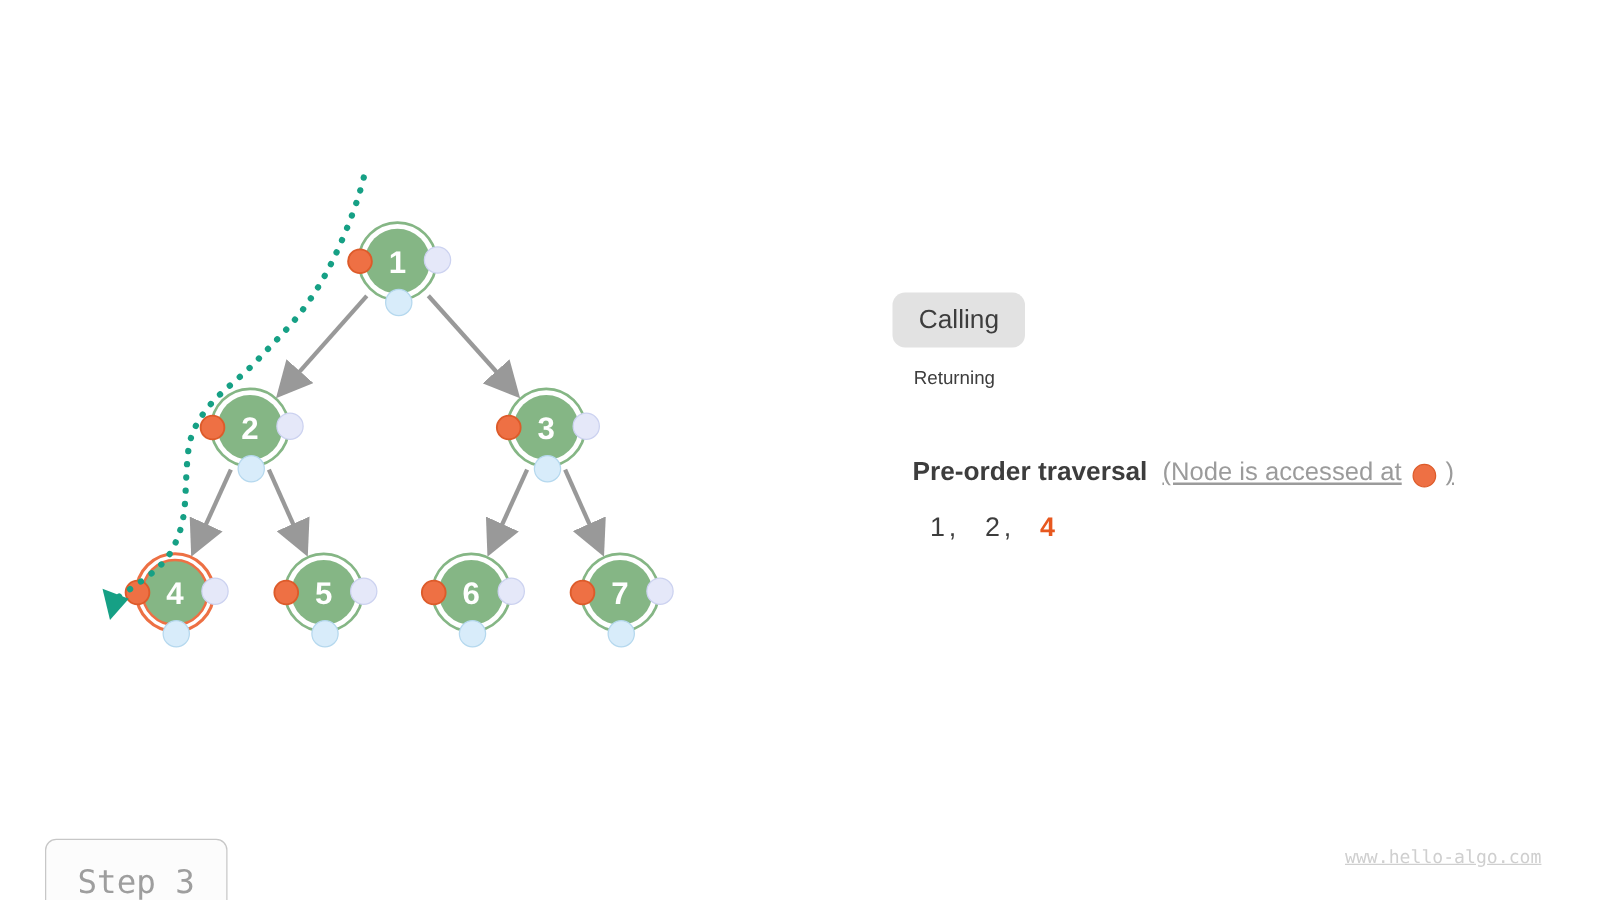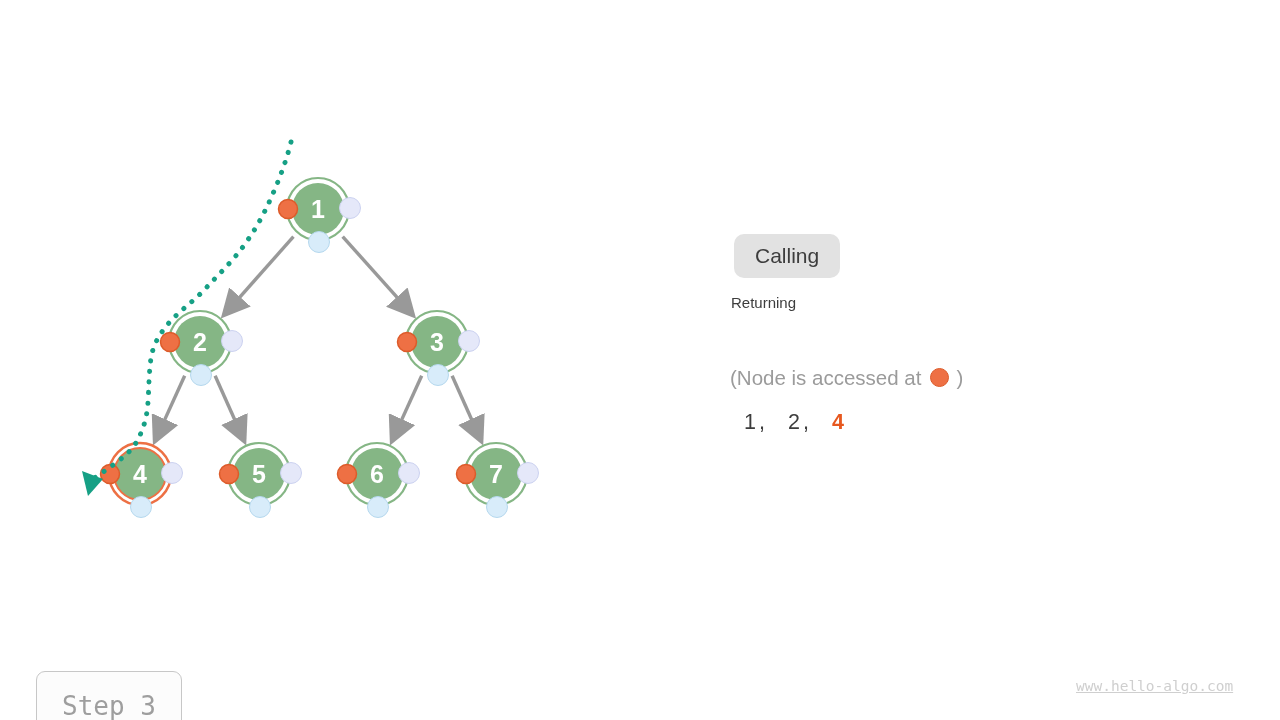--- a/index.html
+++ b/index.html
@@ -19,21 +19,21 @@
   .returning-label{
     margin:16px 0 0 17px;font-size:15px;color:#3d3d3d;
   }
 
   
   #traversal-row{
     position:absolute;left:730px;top:366px;
     display:flex;align-items:center;white-space:nowrap;
   }
   .traversal-title{font-size:21px;font-weight:bold;color:#3d3d3d;}
-  .traversal-note{font-size:20.5px;color:#9b9b9b;display:flex;align-items:flex-start;}
+  .traversal-note{font-size:20.5px;color:#9b9b9b;margin-left:12px;display:flex;align-items:flex-end;text-decoration:underline;}
   .note-dot{
     display:inline-block;width:17px;height:17px;border-radius:50%;
     margin:2px 7px 0 9px;border:1.5px solid transparent;
   }
 
   
   #sequence-row{
     position:absolute;left:744px;top:410px;
     font-size:21.5px;color:#3d3d3d;display:flex;align-items:baseline;
   }
@@ -126,25 +126,26 @@
       <circle cx="528" cy="473" r="10.5" fill="#e5e8f9" stroke="#ccd2f0" stroke-width="1"></circle>
       <circle cx="497" cy="507" r="10.5" fill="#d8ecfa" stroke="#b5d8ee" stroke-width="1"></circle>
       <circle cx="466" cy="474" r="9.5" fill="#ee7044" stroke="#dd5b2a" stroke-width="1.5"></circle>
       <text x="496" y="483" text-anchor="middle" font-family="'Liberation Sans',sans-serif" font-size="25" font-weight="bold" fill="#ffffff">7</text>
     </g>
     <path d="M 291,142 C 286,162 279,180 271,198 C 263,216 255,230 245,244 C 233,261 219,274 206,288 C 193,302 178,312 168,324 C 158,336 153,346 151,358 C 149,372 149,386 148,402 C 147,418 143,432 134,446 C 124,459 104,471 93,479" fill="none" stroke="#16a085" stroke-width="5" stroke-linecap="round" stroke-dasharray="0.1 10.5"></path>
     <polygon points="82,471 103,479 88,496" fill="#16a085"></polygon>
   </svg>
 
 <div id="legend">
-  <div class="calling-badge" style="background: rgb(226, 226, 226); margin-left: 20px;">Calling</div>
+  <div class="calling-badge" style="background: rgb(226, 226, 226);">Calling</div>
   <div class="returning-label">Returning</div>
 </div>
 
 <div id="traversal-row">
+  <span class="traversal-title">Pre-order traversal</span>
   <span class="traversal-note">
     <span>(Node is accessed at</span>
     <span class="note-dot" style="background: rgb(238, 112, 68); border-color: rgb(221, 91, 42);"></span>
     <span>)</span>
   </span>
 </div>
 
 <div id="sequence-row">
     <span class="seq-num" style="color: rgb(61, 61, 61);">1</span>
     <span class="seq-comma">,</span>

